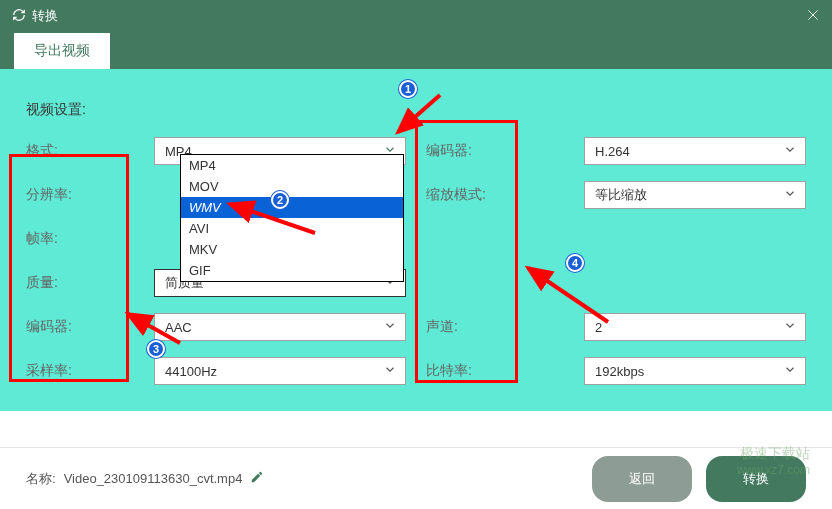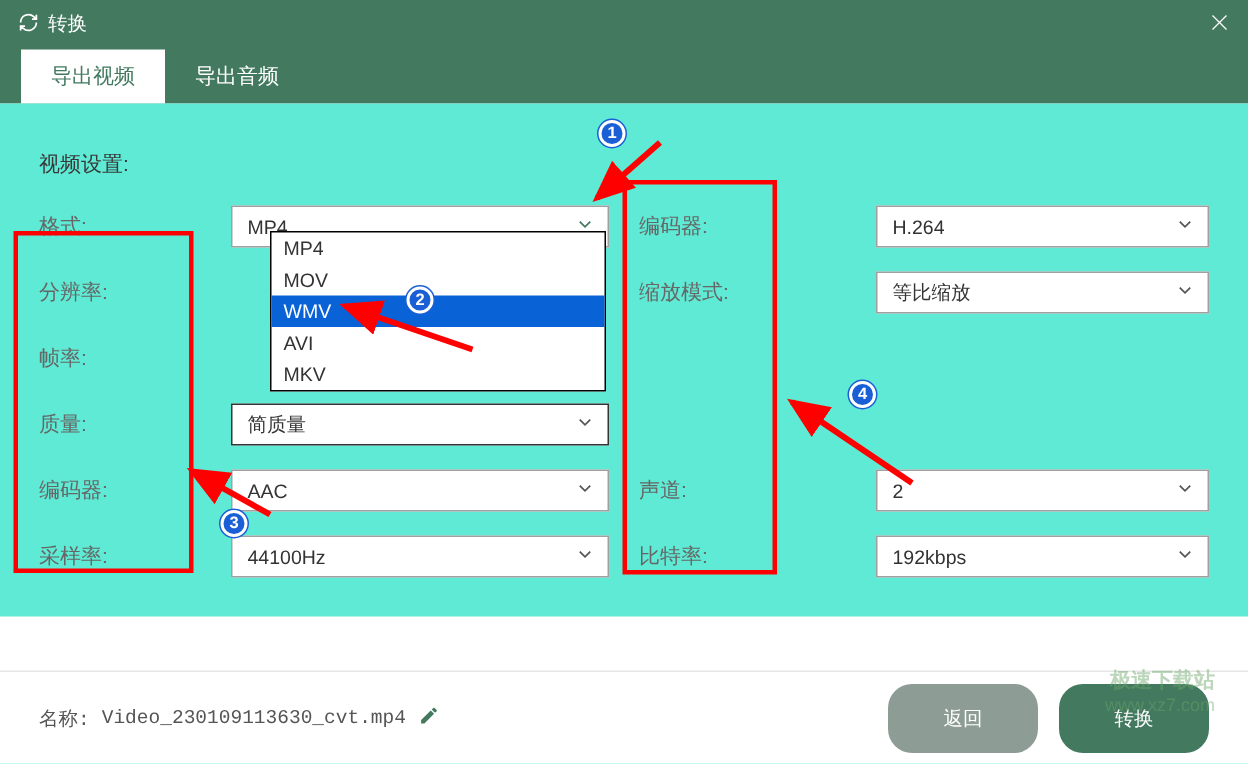--- a/index.html
+++ b/index.html
@@ -22,32 +22,32 @@
   .row { display: flex; align-items: center; margin-bottom: 16px; min-height: 28px; }
   .label { width: 128px; color: #666; font-size: 14px; flex-shrink: 0; }
   .label2 { width: 158px; color: #666; font-size: 14px; flex-shrink: 0; }
   
   .select { position: relative; flex: 1; height: 28px; border: 1px solid #a0a0a0; background: #fff; display: flex; align-items: center; padding: 0 28px 0 10px; cursor: pointer; font-size: 13px; color: #333; }
   .select .chev { position: absolute; right: 8px; top: 50%; transform: translateY(-50%); }
   .select.format-open .chev svg path { stroke: #42795f; }
   
   .dropdown { position: absolute; left: 180px; top: 154px; width: 224px; border: 1px solid #000; background: #fff; z-index: 20; }
   .dropdown-item { padding: 3px 8px; font-size: 13px; cursor: pointer; }
-  .dropdown-item.hl { background: #0a63d6; color: #fff; }
+  .dropdown-item.hl { background: #0a63d6; color: #fff; font-style: italic; }
   
   .footer { position: absolute; bottom: 0; left: 0; right: 0; height: 62px; border-top: 1px solid #e5e5e5; display: flex; align-items: center; padding: 0 26px; background: #fff; justify-content: space-between; }
-  .footer-left { display: flex; align-items: center; gap: 8px; font-size: 13px; color: #555; font-family: Liberation Mono, monospace; }
+  .footer-left { display: flex; align-items: center; gap: 8px; font-size: 13px; color: #555; }
   .footer-right { display: flex; gap: 14px; align-items: center; }
   .btn { width: 100px; height: 46px; border-radius: 16px; border: none; font-size: 13px; cursor: pointer; display: flex; align-items: center; justify-content: center; }
   .btn.back { background: #8e9c96; color: #fff; }
   .btn.convert { background: #42795f; color: #fff; }
   .pen-icon { color: #42795f; }
   
   .watermark { position: absolute; right: 22px; bottom: 32px; text-align: right; opacity: 0.45; z-index: 2; font-size: 12px; color: #6aa66a; pointer-events: none; }
-  .watermark .wm1 { font-size: 14px; font-weight: bold; }
+  .watermark .wm1 { font-size: 14px; font-weight: normal; }
   
   
   .anno-box { position: absolute; border: 3px solid #ff0000; pointer-events: none; z-index: 5; }
   .badge { position: absolute; width: 18px; height: 18px; border-radius: 50%; background: #1b5fd6; border: 2px solid #fff; color: #fff; font-size: 11px; display: flex; align-items: center; justify-content: center; font-weight: bold; z-index: 30; box-shadow: 0 0 0 1px #1b5fd6; pointer-events: none; }
   .arrow { position: absolute; z-index: 25; pointer-events: none; }
   
   svg.chev-svg { width: 14px; height: 14px; }
 </style>
 </head>
 <body>
@@ -63,21 +63,20 @@
   </div>
   <span>
     <svg width="14" height="14" viewBox="0 0 24 24" stroke="#fff" stroke-width="1.5">
         <path d="M4 4l16 16M20 4L4 20"></path>
       </svg>
   </span>
 </div>
 
 <div class="tabbar">
   <div class="tab active">导出视频</div>
-  <div class="tab">导出音频</div>
 </div>
 
 <div class="content">
   <div class="section-title">视频设置:</div>
 
   <div class="grid">
 
     <div>
       <div class="row">
         <span class="label">格式:</span>
@@ -187,20 +186,21 @@
     </div>
   </div>
 </div>
 
 <div class="dropdown">
   <div class="dropdown-item">MP4</div>
   <div class="dropdown-item">MOV</div>
   <div class="dropdown-item hl">WMV</div>
   <div class="dropdown-item">AVI</div>
   <div class="dropdown-item">MKV</div>
+  <div class="dropdown-item">GIF</div>
 </div>
 
 <div class="footer">
   <div class="footer-left">
     <span>名称:</span>
     <span>Video_230109113630_cvt.mp4</span>
     <span class="pen-icon">
       <svg width="14" height="14" viewBox="0 0 24 24" fill="#42795f">
           <path d="M3 17.25V21h3.75l11-11-3.75-3.75-11 11zM20.7 7.04a1 1 0 0 0 0-1.41l-2.34-2.34a1 1 0 0 0-1.41 0l-1.83 1.83 3.75 3.75 1.83-1.83z"></path>
         </svg>

